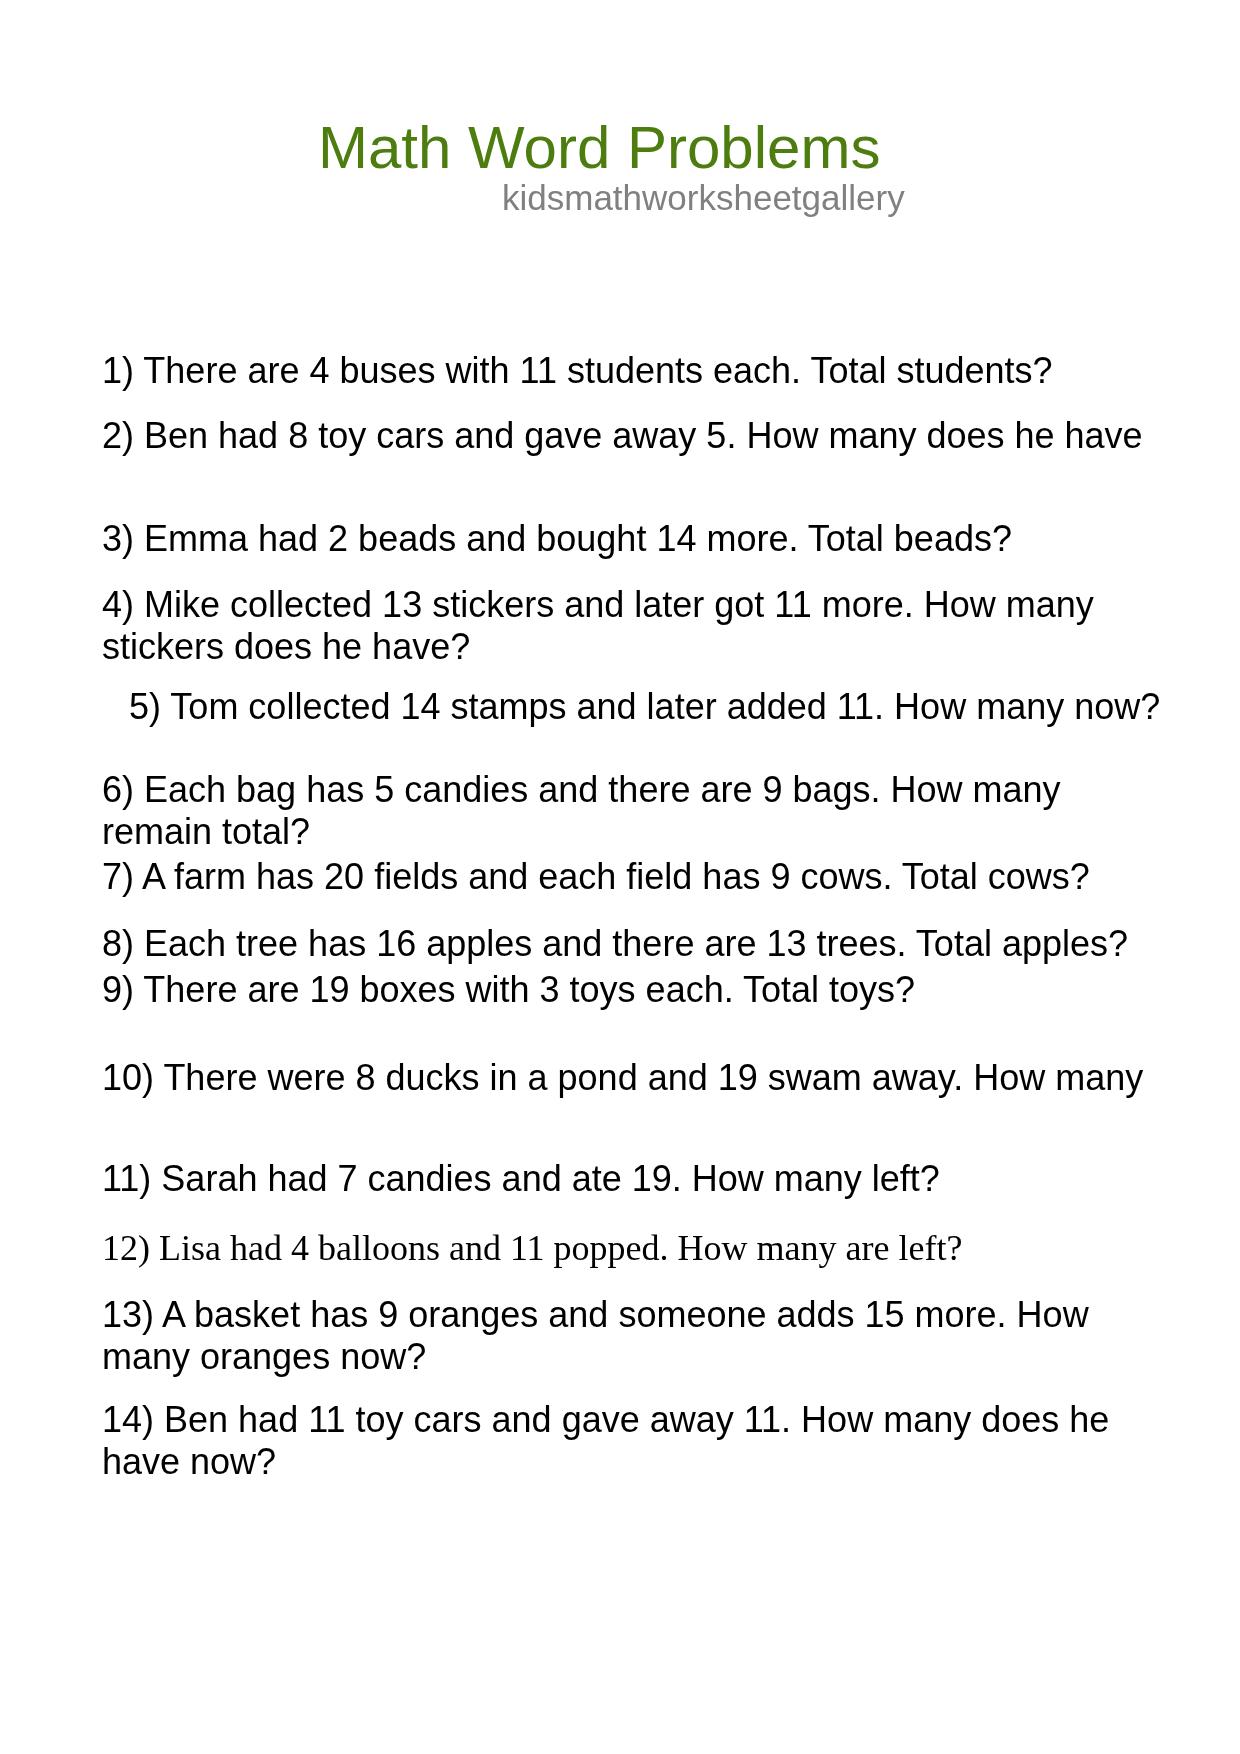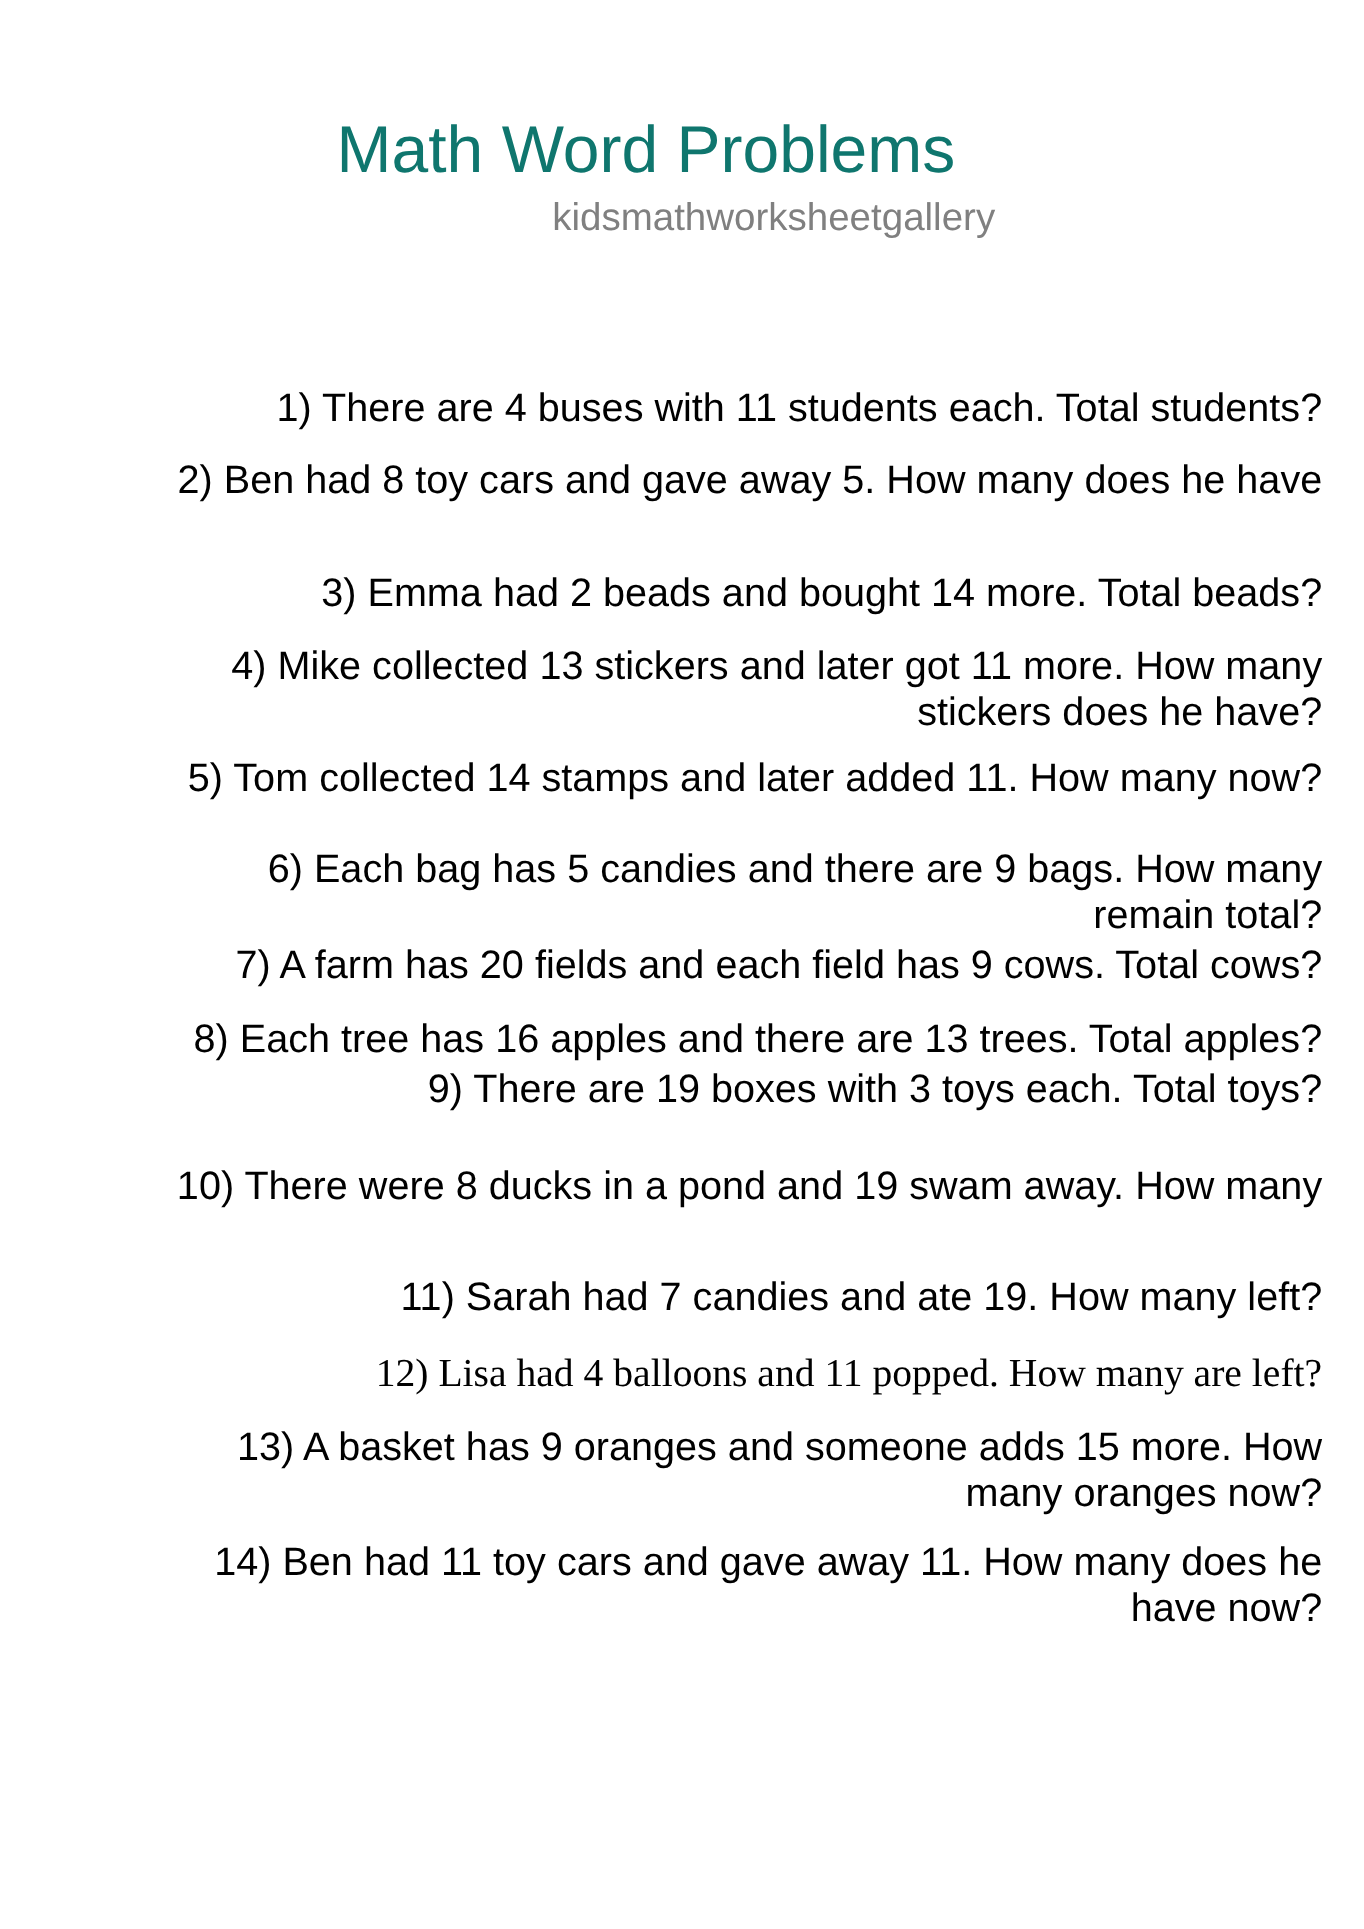--- a/index.html
+++ b/index.html
@@ -16,22 +16,22 @@
       font-family: "Liberation Sans", sans-serif;
       color: #000000;
     }
     .title {
       position: absolute;
       left: 302px;
       top: 102px;
       font-size: 60px;
       line-height: 1;
       white-space: nowrap;
-      color: #0f766e;
-      margin: 4px;
+      color: #4d7c0f;
+      margin: 16px;
       font-weight: normal;
     }
     .subtitle {
       position: absolute;
       left: 502px;
       top: 180px;
       font-size: 35px;
       line-height: 1;
       white-space: nowrap;
       color: #808080;
@@ -49,27 +49,26 @@
     .problem {
       position: absolute;
       left: 0;
       width: 1100px;
       font-size: 36px;
       line-height: 42px;
     }
     .problem .line {
       display: block;
       white-space: nowrap;
-      text-align: right;
     }
     .problem:nth-child(1)  { top: 349.5px; }
     .problem:nth-child(2)  { top: 414.5px; }
     .problem:nth-child(3)  { top: 517.5px; }
     .problem:nth-child(4)  { top: 583.5px; }
-    .problem:nth-child(5)  { top: 685.5px; }
+    .problem:nth-child(5)  { top: 685.5px; margin-left: 27px; }
     .problem:nth-child(6)  { top: 752.5px; margin-top: 16px; }
     .problem:nth-child(7)  { top: 855.5px; }
     .problem:nth-child(8)  { top: 922.5px; }
     .problem:nth-child(9)  { top: 969px; }
     .problem:nth-child(10) { top: 1056.5px; }
     .problem:nth-child(11) { top: 1157.5px; }
     .problem:nth-child(12) { top: 1226.5px; font-family: Liberation Serif, serif; }
     .problem:nth-child(13) { top: 1293.5px; }
     .problem:nth-child(14) { top: 1398.5px; }
   </style>

